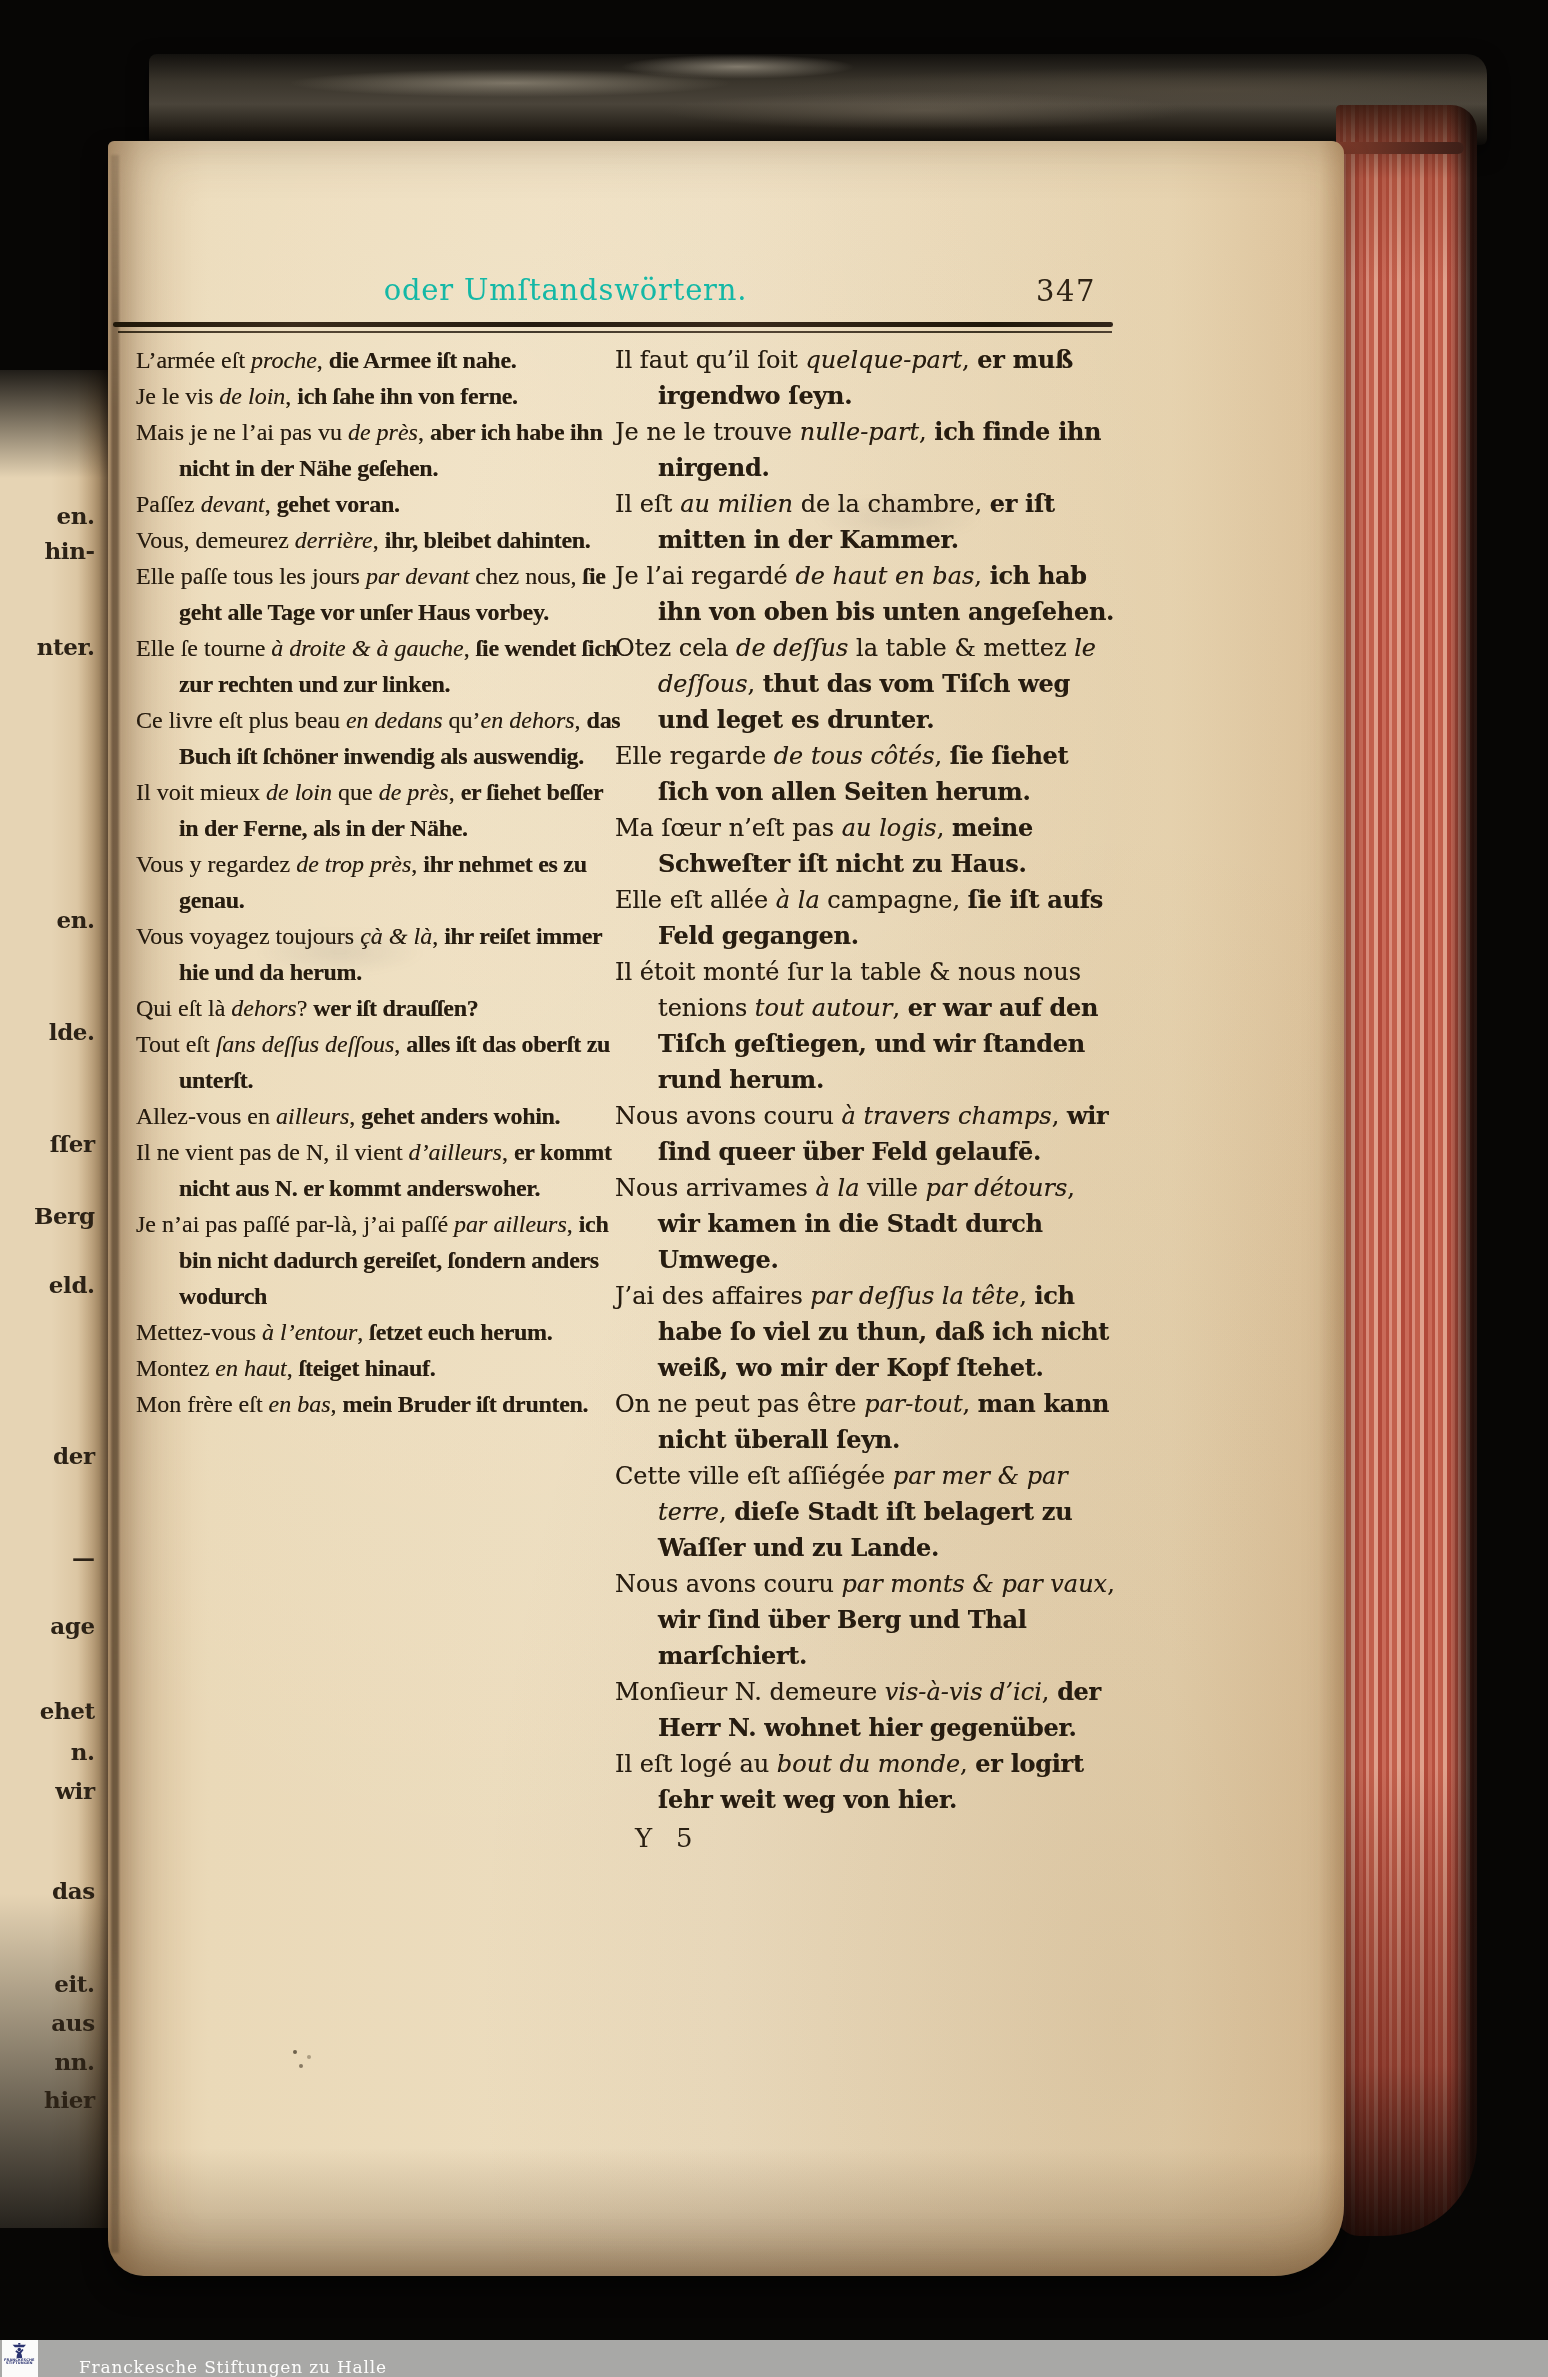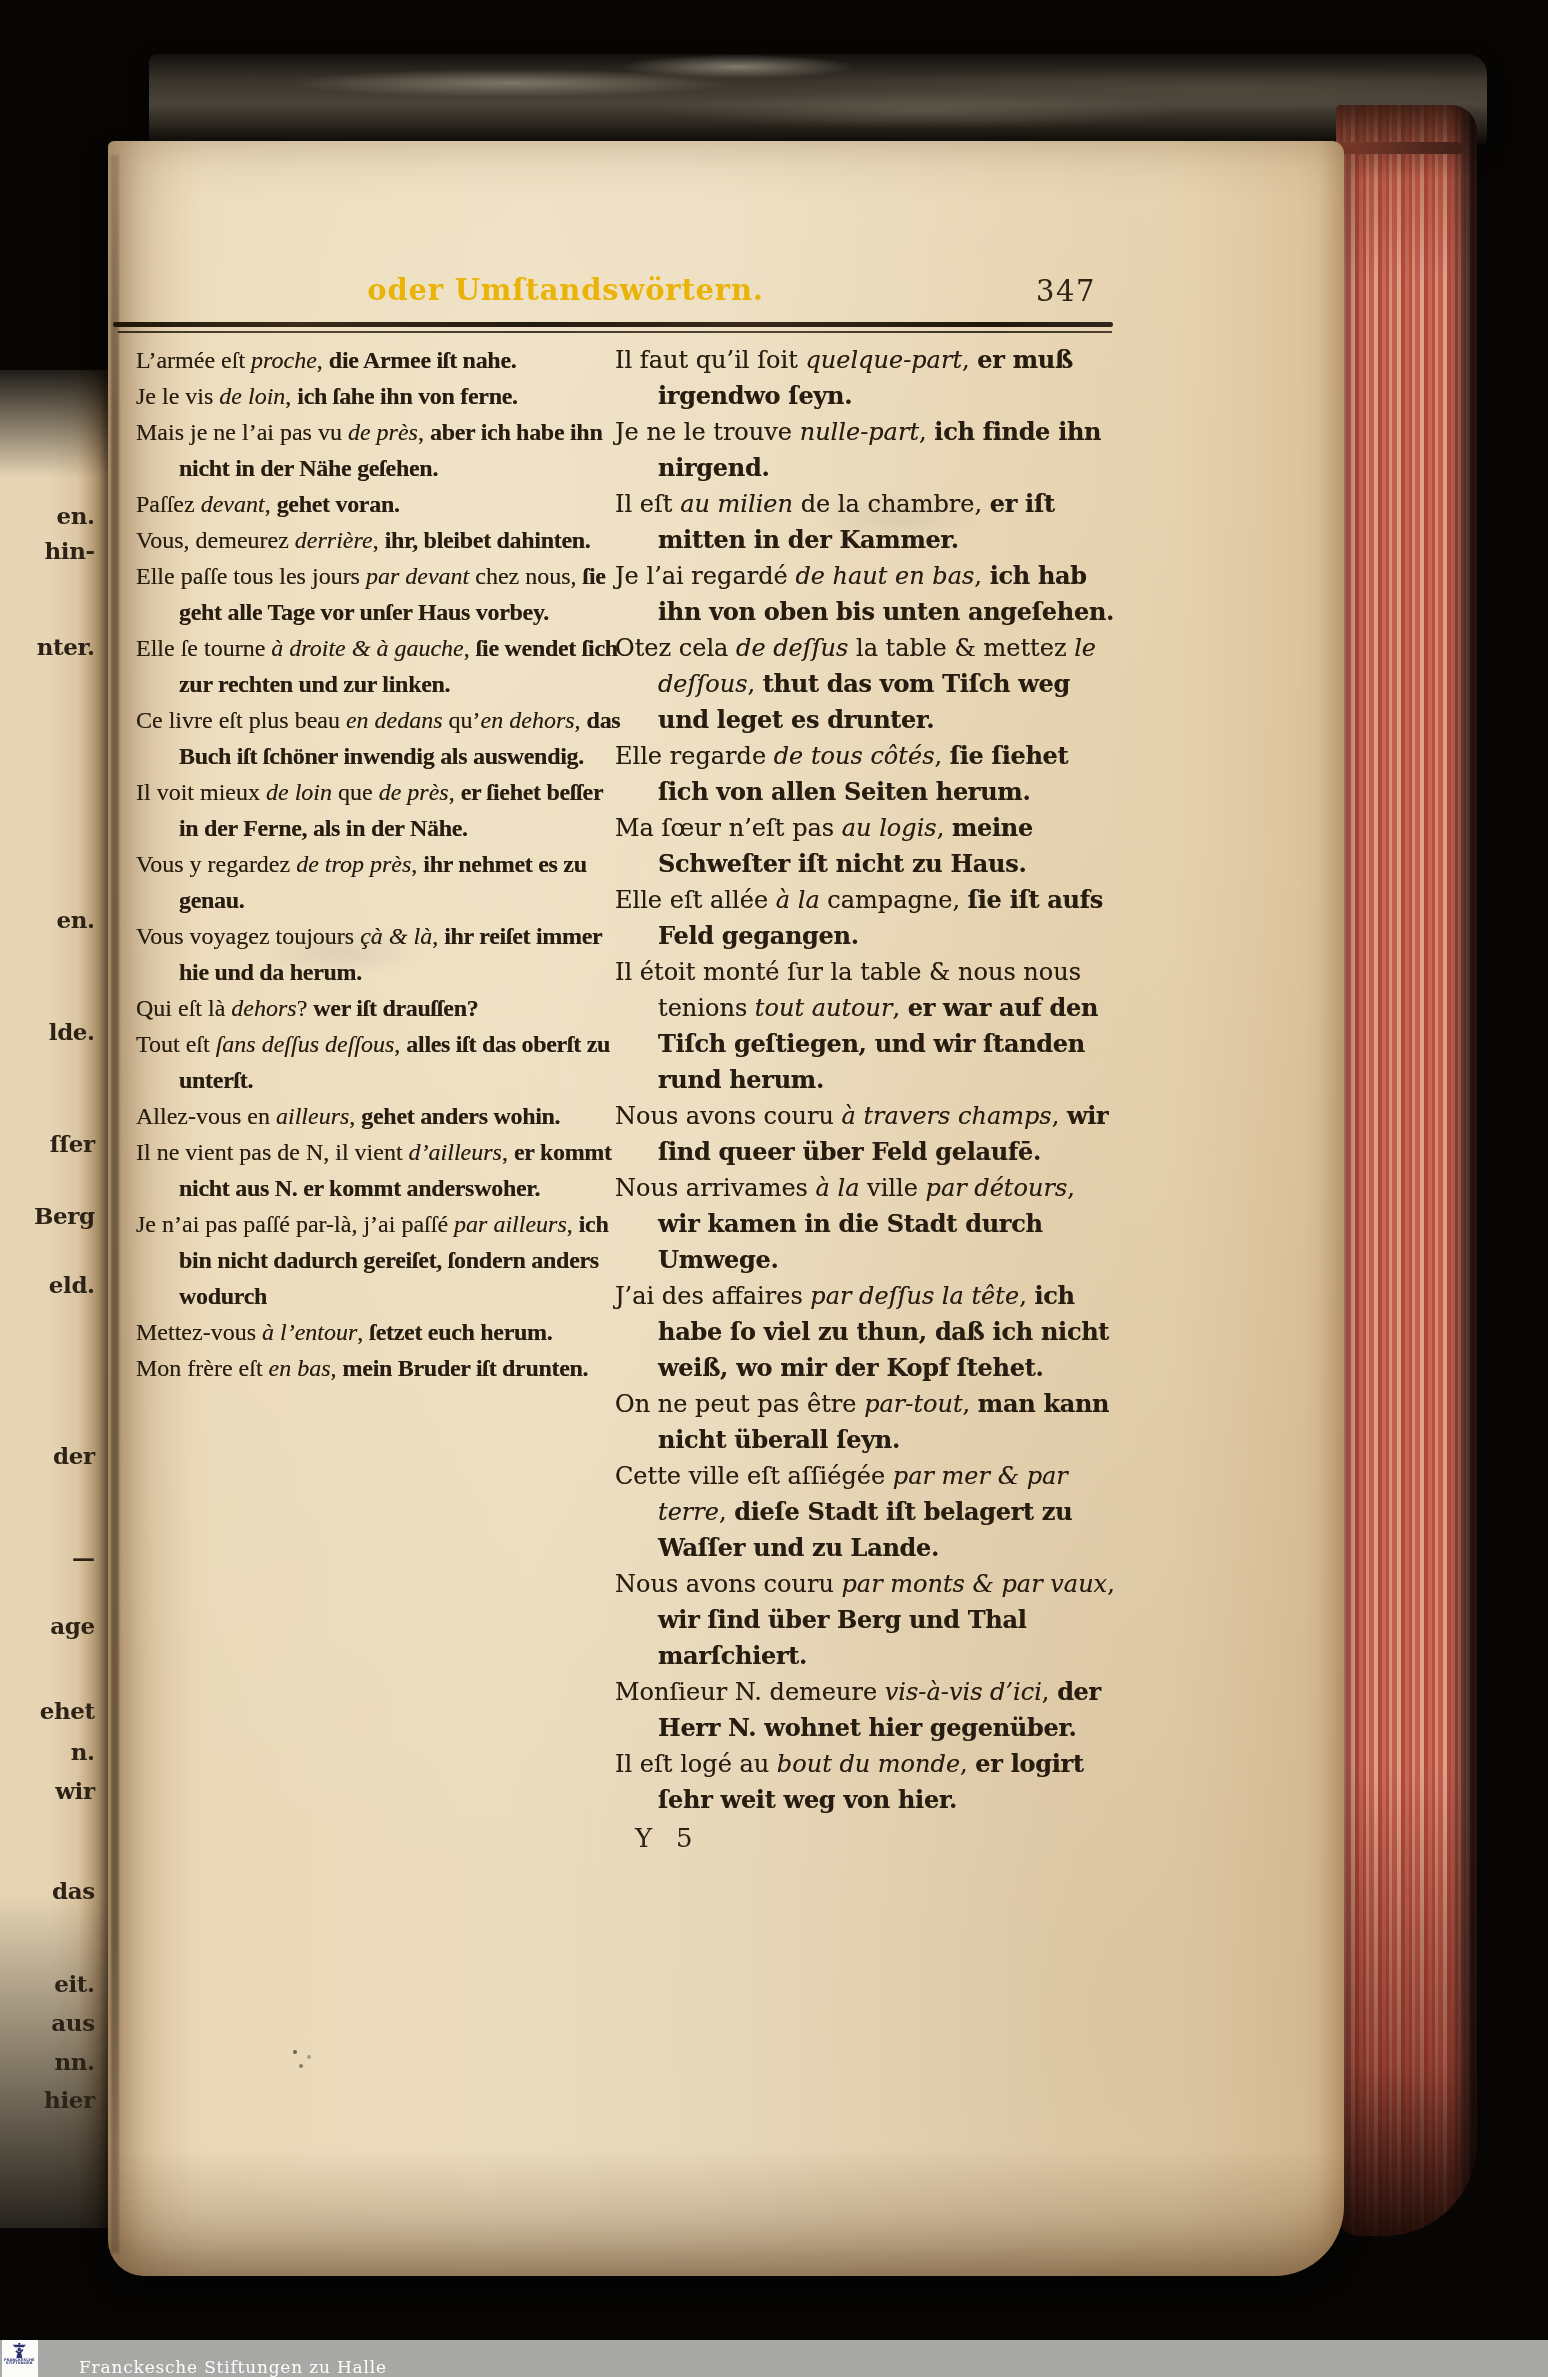--- a/index.html
+++ b/index.html
@@ -39,21 +39,21 @@
     background:
       radial-gradient(ellipse at 30% 18%, rgba(255,246,226,.28), transparent 55%),
       radial-gradient(ellipse at 72% 30%, rgba(214,190,150,.25), transparent 45%),
       radial-gradient(ellipse at 82% 88%, rgba(130,90,45,.14), transparent 45%),
       linear-gradient(180deg, rgba(0,0,0,0) 94%, rgba(85,55,25,.38) 100%),
       linear-gradient(90deg,#cdb08a 0px,#e2cca8 33px,#ead9b8 101px,#eddec1 50%,#e8d5b2 86%,#dcc29b 98%,#caa87e 100%);
     box-shadow: inset 26px 0 54px rgba(90,60,30,.30), inset 0 -20px 43px rgba(80,50,20,.22), 0 14px 23px rgba(0,0,0,.55);}
 
   
   .running-head{position:absolute;left:310px;top:273px;width:511px;text-align:center;
-    font-size:29px;font-weight:bold;letter-spacing:0.8px;color:#eab308;}
+    font-size:29px;font-weight:normal;letter-spacing:0.8px;color:#14b8a6;}
   .page-number{position:absolute;left:1036px;top:274px;font-size:29px;color:#2e2315;letter-spacing:1.5px;}
   .rule{position:absolute;background:linear-gradient(90deg,#1f1709,#3a2b1a 18%,#241b10 42%,#38291a 63%,#1f1709 88%,#33261a);}
   .rule-a{left:113px;top:322px;width:1000px;height:5.4px;border-radius:2.3px;}
   .rule-b{left:118px;top:331px;width:994px;height:2.3px;opacity:.85;}
   .col{position:absolute;top:342px;color:#261c10;}
   .col-left{left:136px;width:489px;font-family:Liberation Serif, serif;}
   .col-right{left:615px;width:502px;}
   .entry{margin:0;font-size:24px;line-height:36px;text-indent:-43px;padding-left:43px;
     text-shadow:0 0 0.5px rgba(40,25,10,.55);}
   .seg-r{}
@@ -141,20 +141,21 @@
         <p class="entry"><span class="seg-r">Ce livre eſt plus beau </span><span class="seg-i">en dedans</span><span class="seg-r"> qu’</span><span class="seg-i">en dehors</span><span class="seg-r">, </span><span class="seg-g">das Buch iſt ſchöner inwendig als auswendig.</span></p>
         <p class="entry"><span class="seg-r">Il voit mieux </span><span class="seg-i">de loin</span><span class="seg-r"> que </span><span class="seg-i">de près</span><span class="seg-r">, </span><span class="seg-g">er ſiehet beſſer in der Ferne, als in der Nähe.</span></p>
         <p class="entry"><span class="seg-r">Vous y regardez </span><span class="seg-i">de trop près</span><span class="seg-r">, </span><span class="seg-g">ihr nehmet es zu genau.</span></p>
         <p class="entry"><span class="seg-r">Vous voyagez toujours </span><span class="seg-i">çà &amp; là</span><span class="seg-r">, </span><span class="seg-g">ihr reiſet immer hie und da herum.</span></p>
         <p class="entry"><span class="seg-r">Qui eſt là </span><span class="seg-i">dehors</span><span class="seg-r">? </span><span class="seg-g">wer iſt drauſſen?</span></p>
         <p class="entry"><span class="seg-r">Tout eſt </span><span class="seg-i">ſans deſſus deſſous</span><span class="seg-r">, </span><span class="seg-g">alles iſt das oberſt zu unterſt.</span></p>
         <p class="entry"><span class="seg-r">Allez-vous en </span><span class="seg-i">ailleurs</span><span class="seg-r">, </span><span class="seg-g">gehet anders wohin.</span></p>
         <p class="entry"><span class="seg-r">Il ne vient pas de N, il vient </span><span class="seg-i">d’ailleurs</span><span class="seg-r">, </span><span class="seg-g">er kommt nicht aus N. er kommt anderswoher.</span></p>
         <p class="entry"><span class="seg-r">Je n’ai pas paſſé par-là, j’ai paſſé </span><span class="seg-i">par ailleurs</span><span class="seg-r">, </span><span class="seg-g">ich bin nicht dadurch gereiſet, ſondern anders wodurch</span></p>
         <p class="entry"><span class="seg-r">Mettez-vous </span><span class="seg-i">à l’entour</span><span class="seg-r">, </span><span class="seg-g">ſetzet euch herum.</span></p>
+        <p class="entry"><span class="seg-r">Montez </span><span class="seg-i">en haut</span><span class="seg-r">, </span><span class="seg-g">ſteiget hinauf.</span></p>
         <p class="entry"><span class="seg-r">Mon frère eſt </span><span class="seg-i">en bas</span><span class="seg-r">, </span><span class="seg-g">mein Bruder iſt drunten.</span></p>
       </div>
   </div>
   <div class="col col-right">
     <div id="col-right">
         <p class="entry"><span class="seg-r">Il faut qu’il ſoit </span><span class="seg-i">quelque-part</span><span class="seg-r">, </span><span class="seg-g">er muß irgendwo ſeyn.</span></p>
         <p class="entry"><span class="seg-r">Je ne le trouve </span><span class="seg-i">nulle-part</span><span class="seg-r">, </span><span class="seg-g">ich finde ihn nirgend.</span></p>
         <p class="entry"><span class="seg-r">Il eſt </span><span class="seg-i">au milien</span><span class="seg-r"> de la chambre, </span><span class="seg-g">er iſt mitten in der Kammer.</span></p>
         <p class="entry"><span class="seg-r">Je l’ai regardé </span><span class="seg-i">de haut en bas</span><span class="seg-r">, </span><span class="seg-g">ich hab ihn von oben bis unten angeſehen.</span></p>
         <p class="entry"><span class="seg-r">Otez cela </span><span class="seg-i">de deſſus</span><span class="seg-r"> la table &amp; mettez </span><span class="seg-i">le deſſous</span><span class="seg-r">, </span><span class="seg-g">thut das vom Tiſch weg und leget es drunter.</span></p>

